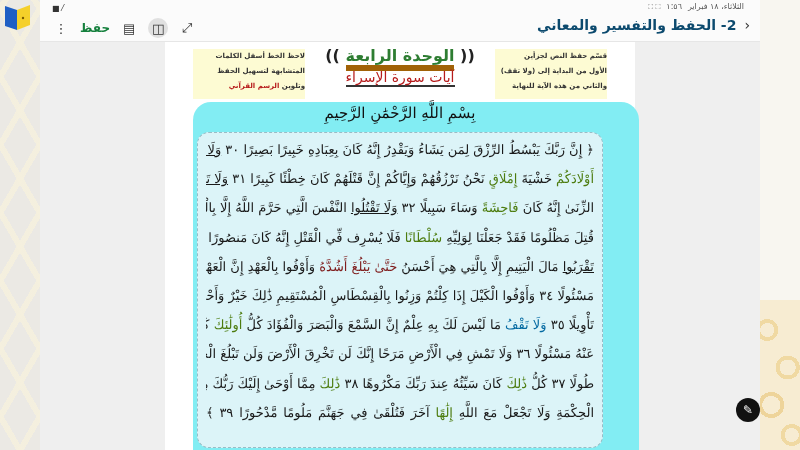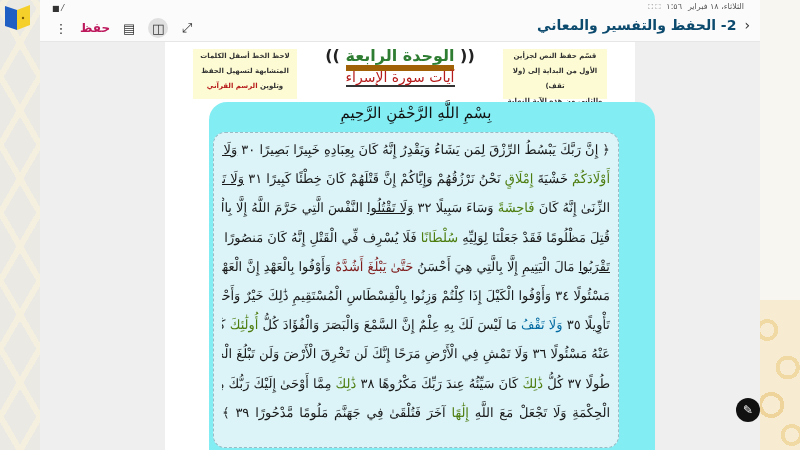--- a/index.html
+++ b/index.html
@@ -23,31 +23,31 @@
   .topbar { position: absolute; left: 0; top: 0; width: 720px; height: 42px; background: #fbfbfb; border-bottom: 1px solid #e6e6e6; }
   .status { position: absolute; right: 16px; top: 2px; font-size: 8px; color: #555; direction: rtl; display: flex; gap: 6px; align-items: center; }
   .status .st-ic { font-size: 7px; color: #777; }
   .title-wrap { position: absolute; right: 10px; top: 17px; display: flex; direction: rtl; align-items: center; gap: 8px; }
   .back-chev { font-size: 14px; color: #333; cursor: pointer; line-height: 1; }
   .title { font-family: "DejaVu Sans", sans-serif; font-weight: bold; font-size: 14px; color: #0c4a6e; direction: rtl; }
   .dot-mark { position: absolute; left: 12px; top: 4px; font-size: 8px; color: #333; }
   .toolbar { position: absolute; left: 12px; top: 18px; display: flex; align-items: center; gap: 10px; }
   .tb-btn { display: flex; align-items: center; justify-content: center; height: 20px; min-width: 18px; font-size: 13px; color: #333; cursor: pointer; border-radius: 10px; }
   .tb-btn.active { background: #e0e0e0; width: 20px; }
-  .tb-save { font-size: 12px; color: #be185d; font-weight: bold; }
+  .tb-save { font-size: 12px; color: #15803d; font-weight: bold; }
   .page { position: absolute; left: 125px; top: 42px; width: 470px; height: 408px; background: #ffffff; }
-  .note { position: absolute; top: 7px; width: 104px; height: 50px; background: #fdfbd3; font-size: 7px; line-height: 15px; text-align: center; color: #333; direction: rtl; font-weight: bold; }
+  .note { position: absolute; top: 7px; width: 112px; height: 50px; background: #fdfbd3; font-size: 7px; line-height: 15px; color: #333; direction: rtl; font-weight: bold; }
   .note.left { left: 28px; }
   .note.right { right: 28px; }
   .note .hl { color: #b71c1c; }
   .head-title { position: absolute; left: 150px; top: 4px; width: 170px; text-align: center; direction: rtl; }
   .unit { font-size: 16px; font-weight: bold; color: #222; }
   .unit .green { color: #2e7d32; border-bottom: 6px solid #a16207; }
   .surah { font-size: 14px; font-weight: normal; color: #b71c1c; border-bottom: 2px solid #333; display: inline-block; margin-top: 4px; }
-  .box { position: absolute; left: 44px; top: 60px; width: 446px; height: 348px; background: #82edf3; border-radius: 18px 18px 0 0; }
+  .box { position: absolute; left: 28px; top: 60px; width: 446px; height: 348px; background: #82edf3; border-radius: 18px 18px 0 0; }
   .basmala { position: absolute; left: 0; top: 2px; width: 414px; text-align: center; font-family: "DejaVu Serif", serif; font-size: 15px; color: #111; direction: rtl; }
   .verses { position: absolute; left: 4px; top: 30px; width: 406px; height: 316px; background: #dcf4f8; border: 1px dashed #9bbcc5; border-radius: 12px; padding: 2px 8px; direction: rtl; text-align: justify; text-align-last: justify; }
   .vline { font-family: "DejaVu Serif", serif; font-size: 13px; line-height: 29.2px; color: #1a1a1a; white-space: nowrap; overflow: hidden; text-align: justify; text-align-last: justify; }
   .red { color: #4d7c0f; }
   .blue { color: #7f1d1d; }
   .green { color: #0369a1; }
   .ul { text-decoration: underline; }
   .fab { position: absolute; left: 736px; top: 398px; width: 24px; height: 24px; border-radius: 50%; background: #111; color: #fff; display: flex; align-items: center; justify-content: center; font-size: 12px; cursor: pointer; }
 </style>
 </head>

